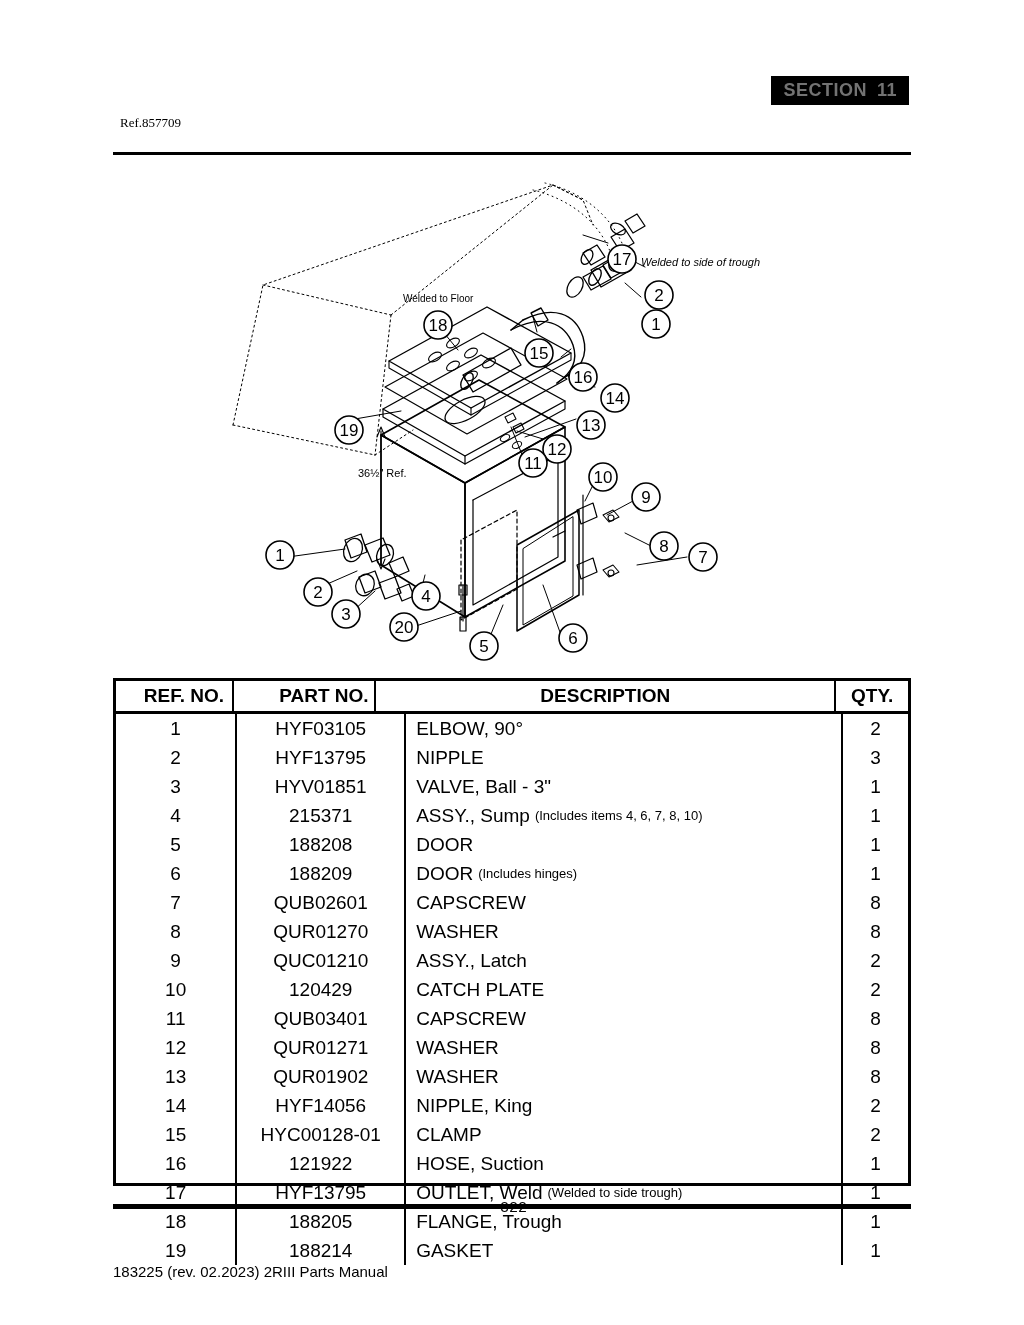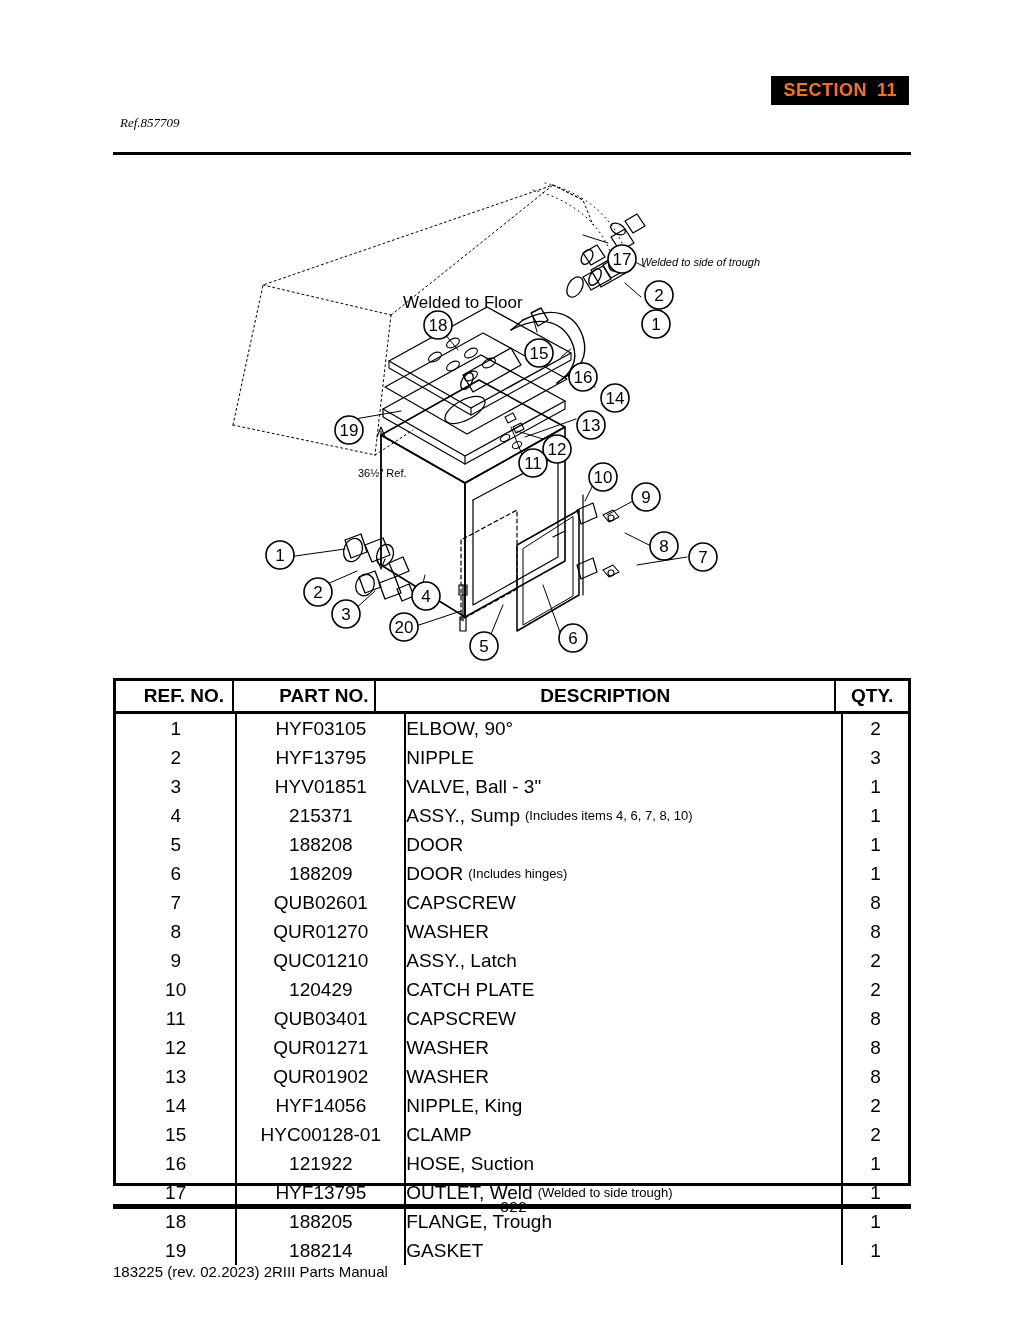--- a/index.html
+++ b/index.html
@@ -21,37 +21,36 @@
     position: absolute;
     left: 0; top: 0;
     width: 1024px;
     height: 1325px;
   }
   .section-badge {
     position: absolute;
     right: 115px;
     top: 76px;
     background: #000;
-    color: #f97316;
+    color: #737373;
     font-weight: bold;
     font-size: 18px;
     padding: 5px 12px 6px 12px;
     letter-spacing: 0.5px;
     line-height: 1;
     white-space: nowrap;
   }
   .section-badge .sec-num {
     margin-left: 10px;
   }
   .ref-code {
     position: absolute;
     left: 120px;
     top: 115px;
     font-size: 13px;
-    font-style: italic;
     font-family: "Liberation Serif", serif;
     text-align: right;
   }
   .page-title {
     position: absolute;
     right: 113px;
     top: 107px;
     font-size: 29px;
     font-weight: bold;
     letter-spacing: 0.2px;
@@ -125,21 +124,21 @@
   }
   .cell {
     display: flex;
     align-items: center;
     box-sizing: border-box;
     height: 100%;
     font-size: 19px;
   }
   .cell.ref  { width: 125px; justify-content: center; border-right: 2px solid #000; }
   .cell.part { width: 174px; justify-content: center; border-right: 2px solid #000; }
-  .cell.desc { width: 450px; justify-content: flex-start; padding-left: 0; border-right: 2px solid #000; }
+  .cell.desc { width: 450px; justify-content: flex-start; padding-left: 10px; border-right: 2px solid #000; }
   .cell.qty  { width: 67px; justify-content: center; }
   .desc-note {
     font-size: 13px;
     margin-left: 5px;
   }
 
   
   .footer-left {
     position: absolute;
     left: 113px;
@@ -363,21 +362,21 @@
           <text x="460" y="479">6</text>
         </g>
       </g>
 
       <g font-family="Liberation Sans, sans-serif" fill="#000">
         <text x="528" y="103" font-size="11"></text>
       </g>
     </svg>
 
     <div style="position:absolute; left:528px; top:91px; font-size:11px;font-style:italic;">Welded to side of trough</div>
-    <div style="position:absolute; left:290px; top:128px; font-size:17px;">Welded to Floor</div>
+    <div style="position:absolute; left:290px; top:128px; font-size:10px;">Welded to Floor</div>
     <div style="position:absolute; left:245px; top:302px; font-size:11px;">36½" Ref.</div>
   </div>
 
   <div class="tbl-wrap">
     <div class="hdr-row">
       <div class="hdr-cell c-ref">REF. NO.</div>
       <div class="hdr-cell c-part">PART NO.</div>
       <div class="hdr-cell c-desc">DESCRIPTION</div>
       <div class="hdr-cell c-qty">QTY.</div>
     </div>

